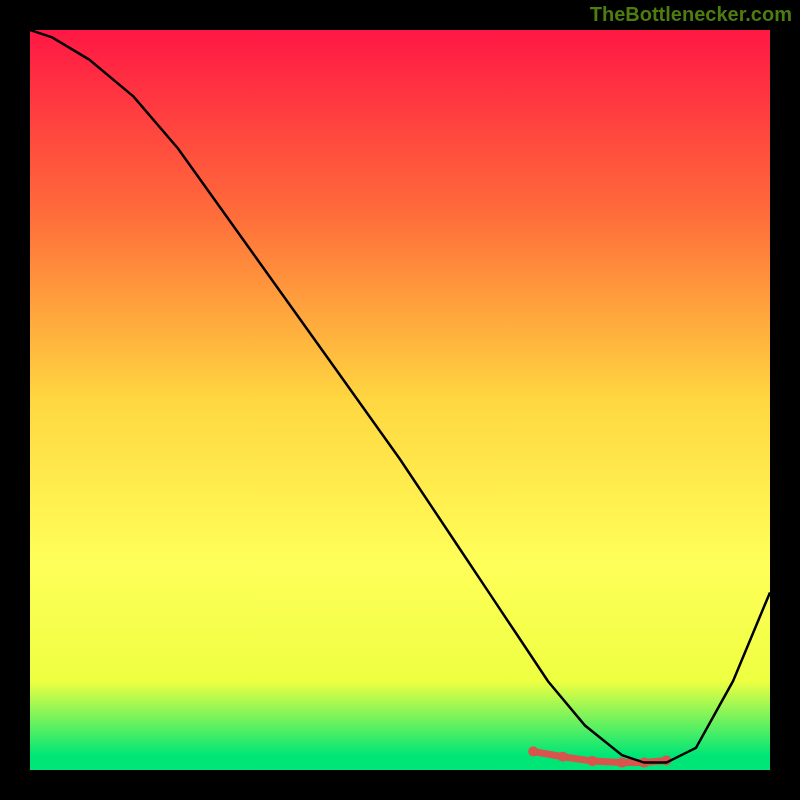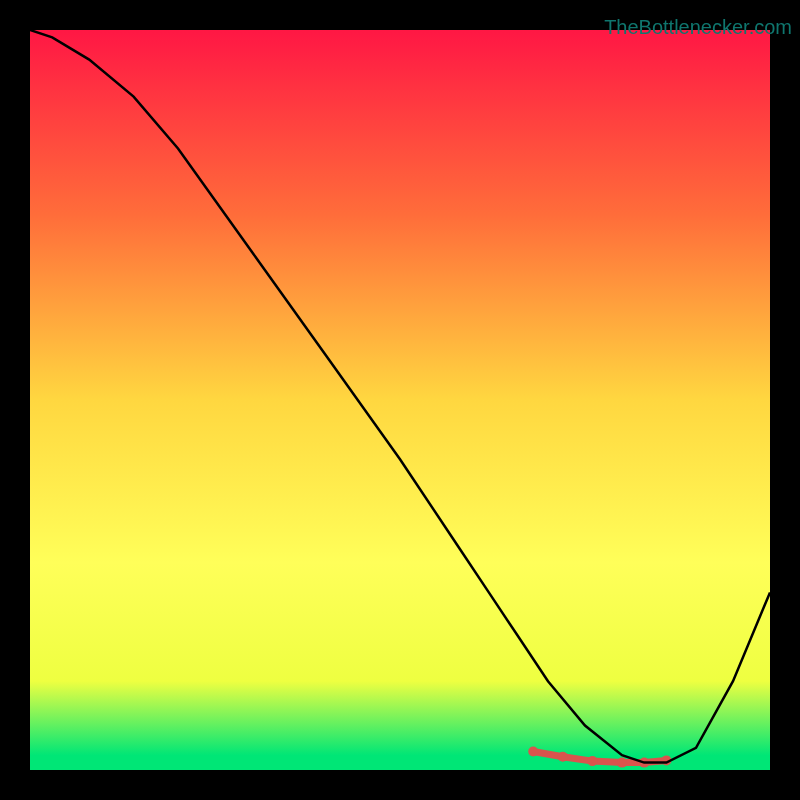--- a/index.html
+++ b/index.html
@@ -6,25 +6,25 @@
     margin: 0;
     padding: 0;
     width: 800px;
     height: 800px;
     background: #000;
     position: relative;
     font-family: Arial, sans-serif;
   }
   .watermark {
     position: absolute;
-    top: 16px;
+    top: 3px;
     right: 8px;
-    color: #0f766e;
+    color: #4d7c0f;
     font-size: 20px;
-    font-weight: normal;
+    font-weight: bold;
     z-index: 10;
   }
   .plot-area {
     position: absolute;
     left: 30px;
     top: 30px;
     width: 740px;
     height: 740px;
   }
   svg {

